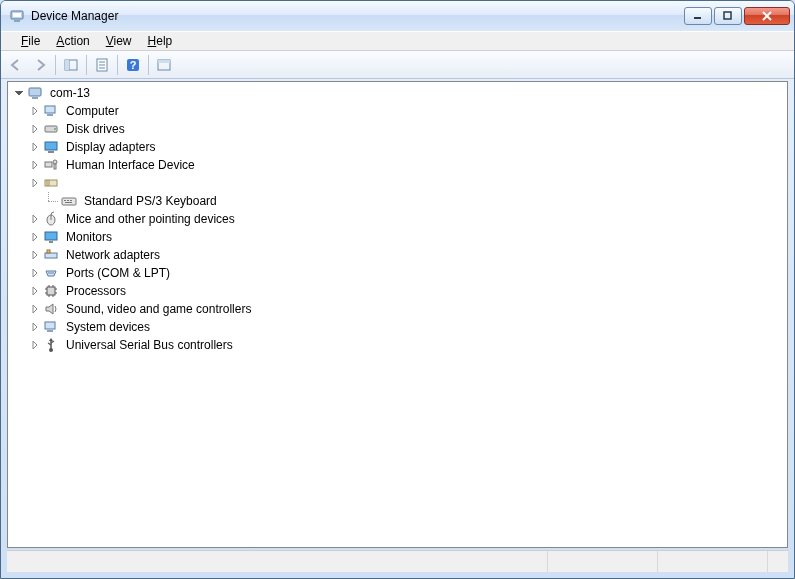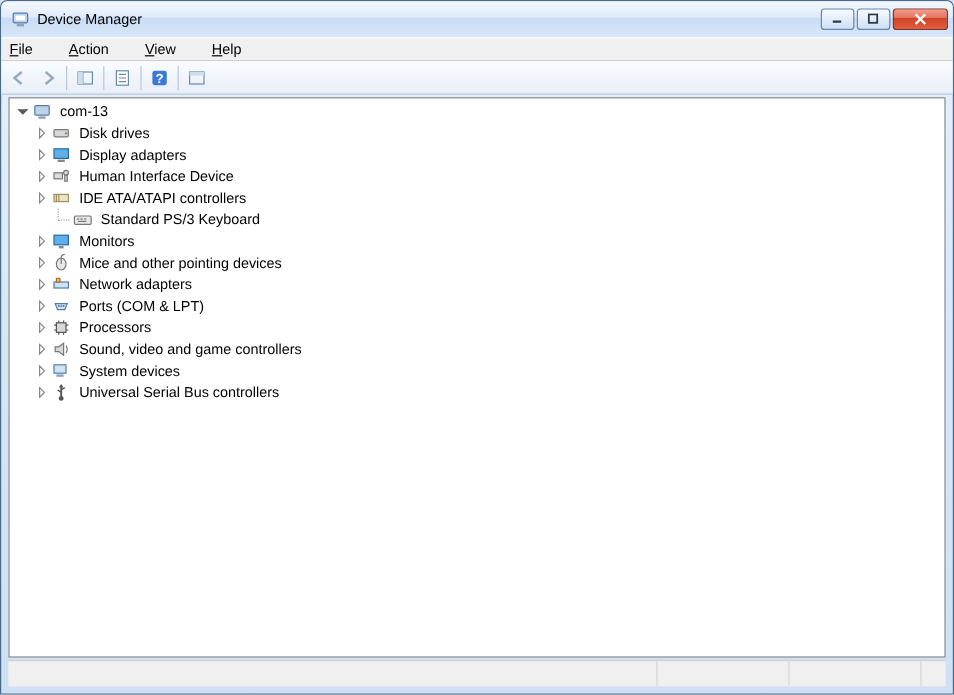--- a/index.html
+++ b/index.html
@@ -56,22 +56,22 @@
     color:#fff;
   }
   .win-btn.close svg { stroke:#fff; }
   .menubar {
     height: 20px;
     background: #f0f0f0;
     border-top: 1px solid #fff;
     border-bottom: 1px solid #d0d0d0;
     display:flex;
     align-items:center;
-    padding: 0 0;
-    gap: 16px;
+    padding: 0 13px;
+    gap: 2px;
     font-size: 12px;
   }
   .menu-item {
     padding: 1px 7px;
     color:#000;
   }
   .menu-item u { text-decoration: underline; }
   .toolbar {
     height: 28px;
     background: linear-gradient(to bottom,#fafcff,#e8eef7);
@@ -254,20 +254,33 @@
         </span>
         <span class="tree-icon">
           <svg viewBox="0 0 16 16">
               <rect x="2" y="3" width="12" height="8" rx="1" fill="#bcd3ec" stroke="#5a7aa0"></rect>
               <rect x="5" y="12" width="6" height="2" fill="#8aa5c2"></rect>
             </svg>
         </span>
         <span class="tree-label">com-13</span>
       </div>
 
+      <div class="tree-row">
+        <span class="indent" style="width:18px"></span>
+        <span class="expander">
+            <svg width="10" height="10">
+              <path d="M3 1 L7 5 L3 9 Z" fill="#fff" stroke="#888"></path>
+            </svg>
+          </span>
+        <span class="tree-icon"><svg viewBox="0 0 16 16">
+              <rect x="2" y="3" width="10" height="7" fill="#cfe3f7" stroke="#5a7aa0"></rect>
+              <rect x="4" y="11" width="6" height="2" fill="#8aa5c2"></rect>
+            </svg></span>
+        <span class="tree-label">Computer</span>
+      </div>
 
       <div class="tree-row">
         <span class="indent" style="width:18px"></span>
         <span class="expander">
             <svg width="10" height="10">
               <path d="M3 1 L7 5 L3 9 Z" fill="#fff" stroke="#888"></path>
             </svg>
           </span>
         <span class="tree-icon"><svg viewBox="0 0 16 16">
               <rect x="2" y="5" width="12" height="6" rx="1" fill="#d8d8d8" stroke="#777"></rect>
@@ -310,21 +323,20 @@
         <span class="expander">
             <svg width="10" height="10">
               <path d="M3 1 L7 5 L3 9 Z" fill="#fff" stroke="#888"></path>
             </svg>
           </span>
         <span class="tree-icon"><svg viewBox="0 0 16 16">
               <rect x="2" y="5" width="12" height="6" fill="#e8e4c8" stroke="#a09060"></rect>
               <line x1="4" y1="5" x2="4" y2="11" stroke="#a09060"></line>
               <line x1="6" y1="5" x2="6" y2="11" stroke="#a09060"></line>
             </svg></span>
-        <span class="tree-label">IDE ATA/ATAPI controllers</span>
       </div>
 
 
       <div class="tree-row">
         <span class="indent" style="width:32px"></span>
         <span class="dotguide"></span>
         <span class="tree-icon"><svg viewBox="0 0 16 16">
               <rect x="1" y="5" width="14" height="7" rx="1" fill="#e8e8e8" stroke="#777"></rect>
               <rect x="3" y="7" width="2" height="1" fill="#777"></rect>
               <rect x="6" y="7" width="2" height="1" fill="#777"></rect>
@@ -335,39 +347,39 @@
       </div>
 
       <div class="tree-row">
         <span class="indent" style="width:18px"></span>
         <span class="expander">
             <svg width="10" height="10">
               <path d="M3 1 L7 5 L3 9 Z" fill="#fff" stroke="#888"></path>
             </svg>
           </span>
         <span class="tree-icon"><svg viewBox="0 0 16 16">
-              <rect x="2" y="3" width="12" height="8" fill="#5fb0e8" stroke="#2a6aa0"></rect>
-              <rect x="6" y="12" width="4" height="2" fill="#888"></rect>
-            </svg></span>
-        <span class="tree-label">Monitors</span>
-      </div>
-
-      <div class="tree-row">
-        <span class="indent" style="width:18px"></span>
-        <span class="expander">
-            <svg width="10" height="10">
-              <path d="M3 1 L7 5 L3 9 Z" fill="#fff" stroke="#888"></path>
-            </svg>
-          </span>
-        <span class="tree-icon"><svg viewBox="0 0 16 16">
               <ellipse cx="8" cy="9" rx="4" ry="5" fill="#e8e8e8" stroke="#777"></ellipse>
               <line x1="8" y1="4" x2="8" y2="9" stroke="#777"></line>
               <path d="M8 4 Q8 1 11 1" fill="none" stroke="#777"></path>
             </svg></span>
         <span class="tree-label">Mice and other pointing devices</span>
+      </div>
+
+      <div class="tree-row">
+        <span class="indent" style="width:18px"></span>
+        <span class="expander">
+            <svg width="10" height="10">
+              <path d="M3 1 L7 5 L3 9 Z" fill="#fff" stroke="#888"></path>
+            </svg>
+          </span>
+        <span class="tree-icon"><svg viewBox="0 0 16 16">
+              <rect x="2" y="3" width="12" height="8" fill="#5fb0e8" stroke="#2a6aa0"></rect>
+              <rect x="6" y="12" width="4" height="2" fill="#888"></rect>
+            </svg></span>
+        <span class="tree-label">Monitors</span>
       </div>
 
       <div class="tree-row">
         <span class="indent" style="width:18px"></span>
         <span class="expander">
             <svg width="10" height="10">
               <path d="M3 1 L7 5 L3 9 Z" fill="#fff" stroke="#888"></path>
             </svg>
           </span>
         <span class="tree-icon"><svg viewBox="0 0 16 16">

